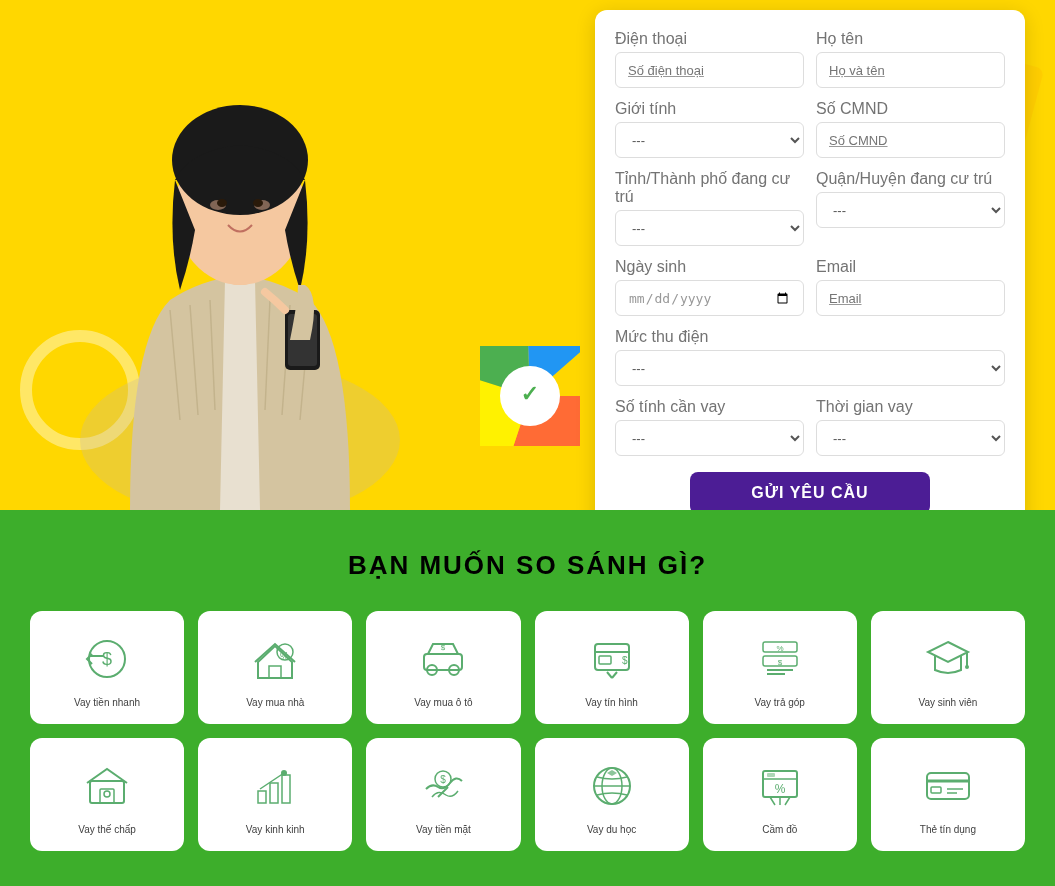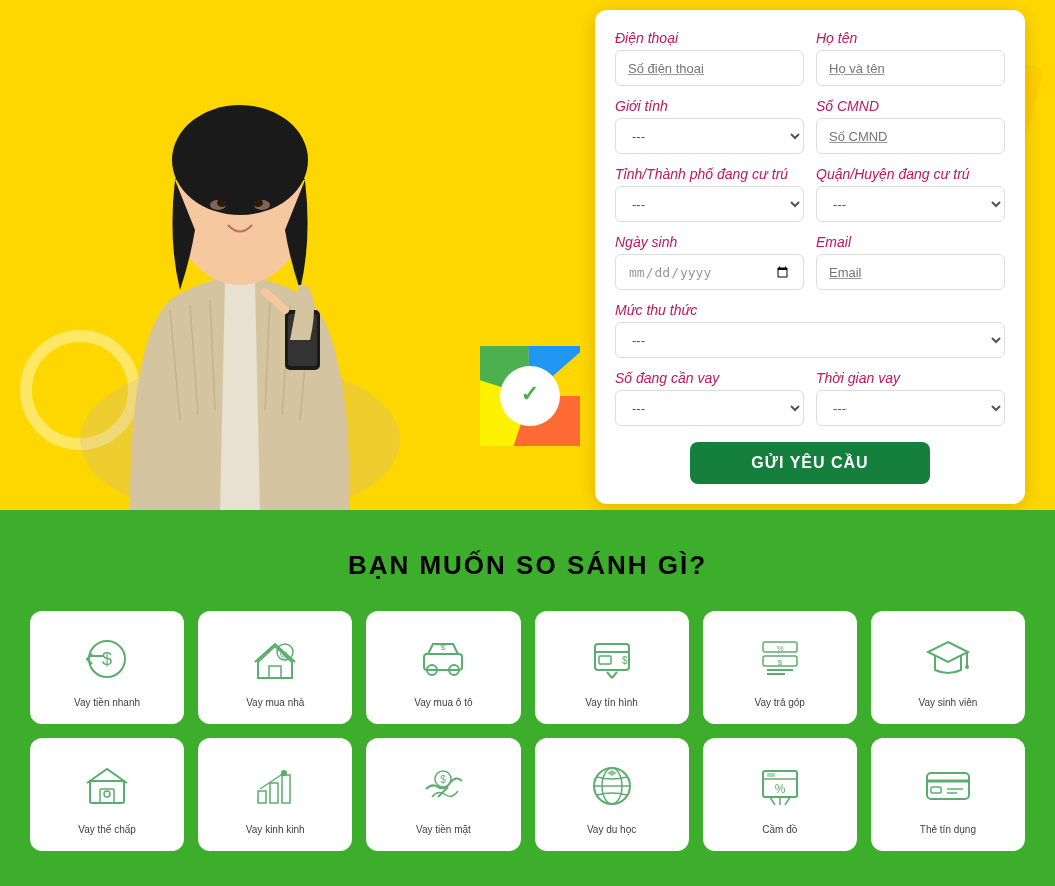--- a/index.html
+++ b/index.html
@@ -74,25 +74,24 @@
       margin-bottom: 12px;
     }
 
     .form-group {
       flex: 1;
       display: flex;
       flex-direction: column;
     }
 
     .form-label {
-      font-size: 14px;
-      color: #be185d;
+      font-size: 16px;
+      color: #737373;
       margin-bottom: 4px;
       font-weight: 500;
-      font-style: italic;
     }
 
     .form-input {
       width: 100%;
       padding: 8px 12px;
       border: 1px solid #ddd;
       border-radius: 6px;
       font-size: 13px;
       color: #999;
       outline: none;
@@ -113,21 +112,21 @@
       background: white;
     }
 
     .submit-row {
       display: flex;
       justify-content: center;
       margin-top: 16px;
     }
 
     .submit-btn {
-      background: #15803d;
+      background: #4c1d95;
       color: white;
       border: none;
       padding: 12px 61px;
       border-radius: 8px;
       font-size: 16px;
       font-weight: bold;
       cursor: pointer;
       letter-spacing: 1px;
     }
 
@@ -304,30 +303,30 @@
         <input type="date" class="form-input" style="">
       </div>
       <div class="form-group">
         <label class="form-label">Email</label>
         <input type="email" class="form-input" placeholder="Email" style="">
       </div>
     </div>
 
     <div class="form-row">
       <div class="form-group">
-        <label class="form-label">Mức thu thức</label>
+        <label class="form-label">Mức thu điện</label>
         <select class="form-select">
           <option>---</option>
         </select>
       </div>
     </div>
 
     <div class="form-row">
       <div class="form-group">
-        <label class="form-label">Số đang cần vay</label>
+        <label class="form-label">Số tính cần vay</label>
         <select class="form-select">
           <option>---</option>
         </select>
       </div>
       <div class="form-group">
         <label class="form-label">Thời gian vay</label>
         <select class="form-select">
           <option>---</option>
         </select>
       </div>

